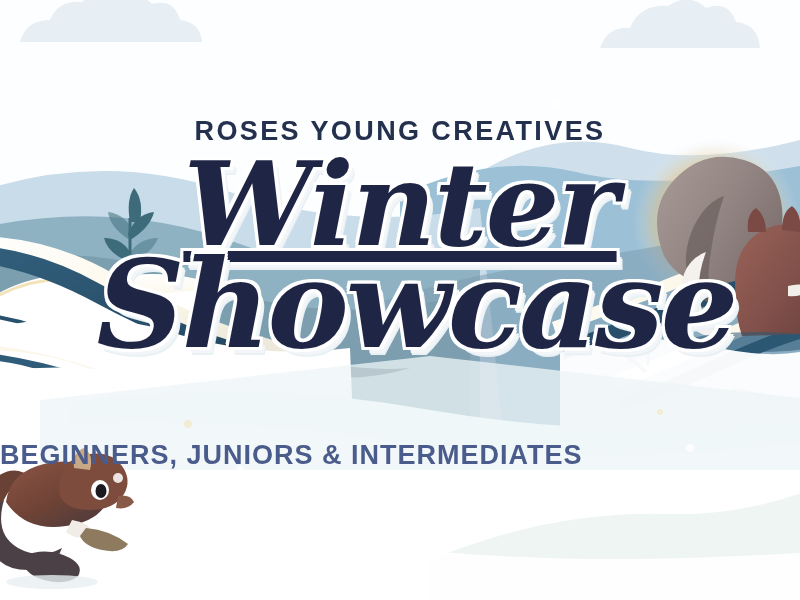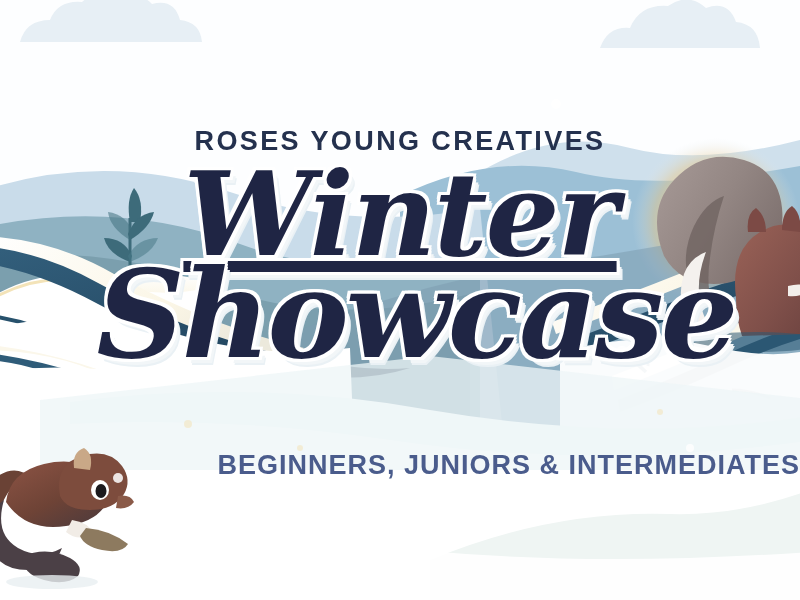--- a/index.html
+++ b/index.html
@@ -31,21 +31,20 @@
   }
 
   
   .text-stack {
     position: absolute;
     left: 0;
     top: 0;
     width: 800px;
     height: 500px;
     pointer-events: none;
-    margin-top: 10px;
   }
 
   .eyebrow {
     position: absolute;
     left: 0;
     top: 116px;
     width: 800px;
     text-align: center;
     font-family: "Liberation Sans", sans-serif;
     font-weight: 700;
@@ -53,21 +52,21 @@
     letter-spacing: 2.4px;
     color: #24314e;
     white-space: nowrap;
   }
 
   .footer-line {
     position: absolute;
     left: 0;
     top: 440px;
     width: 800px;
-    text-align: right;
+    text-align: left;
     font-family: "Liberation Sans", sans-serif;
     font-weight: 700;
     font-size: 27px;
     letter-spacing: 1.0px;
     color: #4a5c8c;
     white-space: nowrap;
   }
 
   .script-wrap {
     position: absolute;

